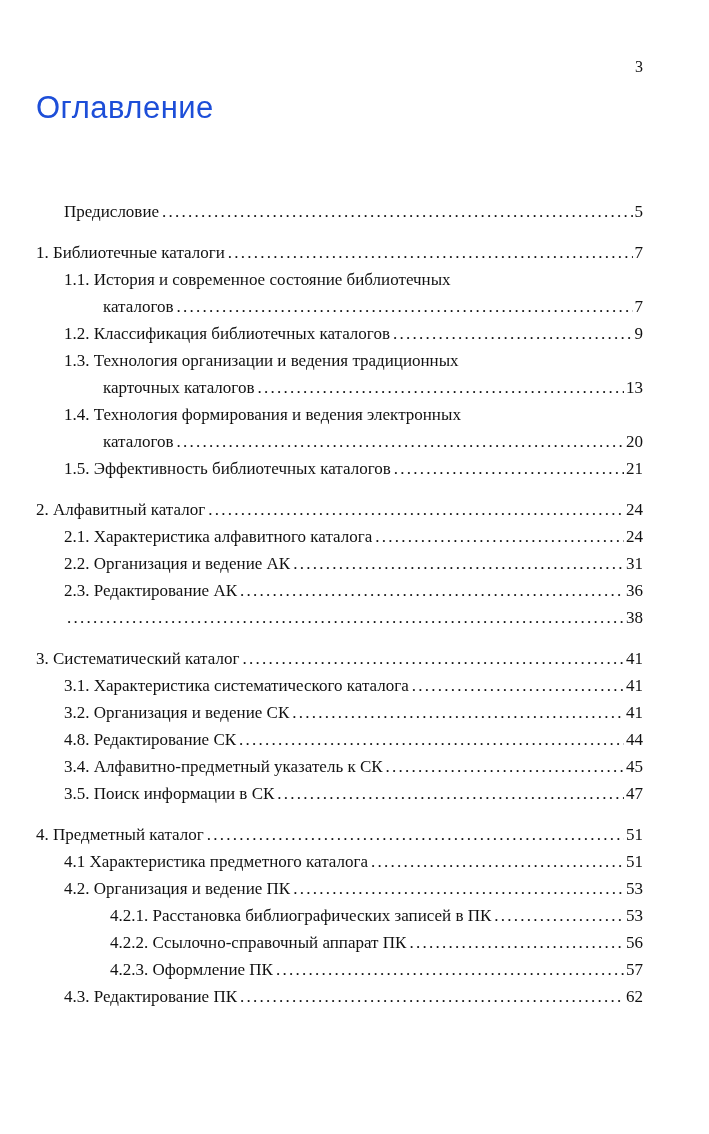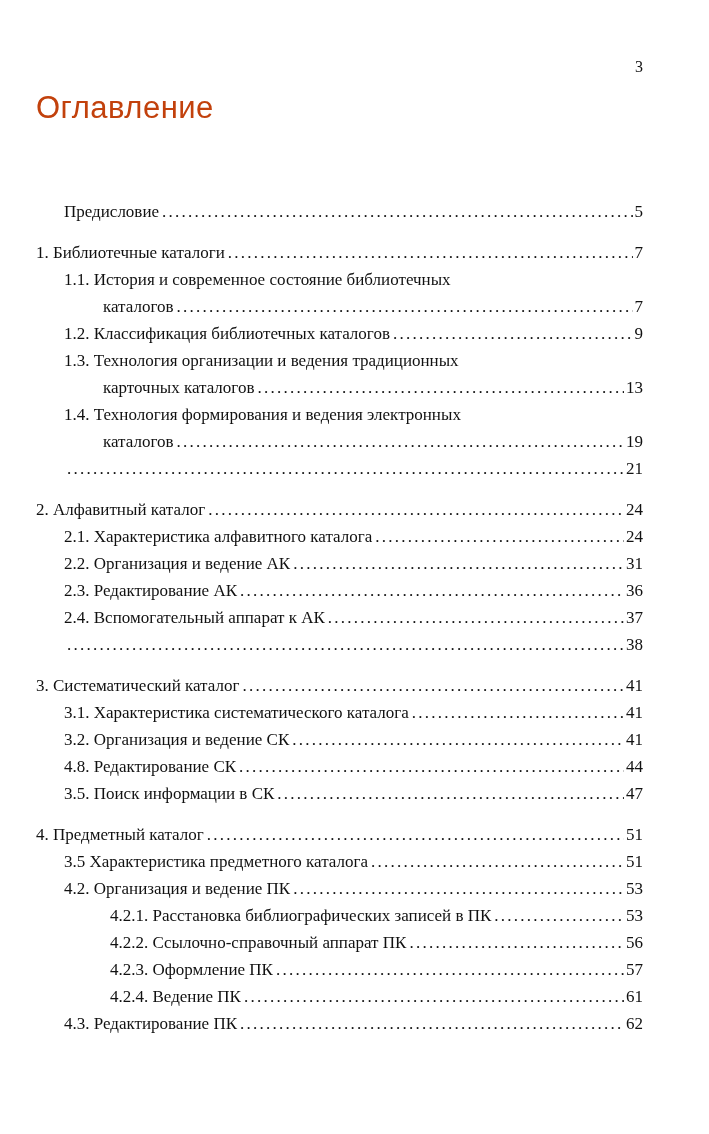--- a/index.html
+++ b/index.html
@@ -25,21 +25,21 @@
     right: 66px;
     font-size: 16px;
     font-family: "Liberation Serif", serif;
   }
   h1.title {
     margin: 32px 0 0 0;
     font-family: "Liberation Sans", sans-serif;
     font-weight: 400;
     font-size: 31px;
     letter-spacing: 0.5px;
-    color: #c2410c;
+    color: #1d4ed8;
   }
   .toc {
     margin-top: 72px;
     font-size: 17px;
     width: 100%;
   }
   .entry { margin: 0; }
   .entry.space { margin-top: 14px; }
   .line {
     display: flex;
@@ -117,25 +117,26 @@
           <span class="pg">13</span>
         </div>
       </div>
       <div class="entry lvl1">
         <div class="line">
           <span class="txt">1.4. Технология формирования и ведения электронных</span>
         </div>
         <div class="line cont">
           <span class="txt">каталогов</span>
           <span class="leader"></span>
-          <span class="pg">19</span>
-        </div>
-      </div>
-      <div class="entry lvl1">
-        <div class="line">
+          <span class="pg">20</span>
+        </div>
+      </div>
+      <div class="entry lvl1">
+        <div class="line">
+          <span class="txt">1.5. Эффективность библиотечных каталогов</span>
           <span class="leader"></span>
           <span class="pg">21</span>
         </div>
       </div>
       <div class="entry lvl0 space">
         <div class="line">
           <span class="txt">2. Алфавитный каталог</span>
           <span class="leader"></span>
           <span class="pg">24</span>
         </div>
@@ -156,27 +157,20 @@
       </div>
       <div class="entry lvl1">
         <div class="line">
           <span class="txt">2.3. Редактирование АК</span>
           <span class="leader"></span>
           <span class="pg">36</span>
         </div>
       </div>
       <div class="entry lvl1">
         <div class="line">
-          <span class="txt">2.4. Вспомогательный аппарат к АК</span>
-          <span class="leader"></span>
-          <span class="pg">37</span>
-        </div>
-      </div>
-      <div class="entry lvl1">
-        <div class="line">
           <span class="leader"></span>
           <span class="pg">38</span>
         </div>
       </div>
       <div class="entry lvl0 space">
         <div class="line">
           <span class="txt">3. Систематический каталог</span>
           <span class="leader"></span>
           <span class="pg">41</span>
         </div>
@@ -197,35 +191,42 @@
       </div>
       <div class="entry lvl1">
         <div class="line">
           <span class="txt">4.8. Редактирование СК</span>
           <span class="leader"></span>
           <span class="pg">44</span>
         </div>
       </div>
       <div class="entry lvl1">
         <div class="line">
+          <span class="txt">3.4. Алфавитно-предметный указатель к СК</span>
+          <span class="leader"></span>
+          <span class="pg">45</span>
+        </div>
+      </div>
+      <div class="entry lvl1">
+        <div class="line">
           <span class="txt">3.5. Поиск информации в СК</span>
           <span class="leader"></span>
           <span class="pg">47</span>
         </div>
       </div>
       <div class="entry lvl0 space">
         <div class="line">
           <span class="txt">4. Предметный каталог</span>
           <span class="leader"></span>
           <span class="pg">51</span>
         </div>
       </div>
       <div class="entry lvl1">
         <div class="line">
-          <span class="txt">3.5 Характеристика предметного каталога</span>
+          <span class="txt">4.1 Характеристика предметного каталога</span>
           <span class="leader"></span>
           <span class="pg">51</span>
         </div>
       </div>
       <div class="entry lvl1">
         <div class="line">
           <span class="txt">4.2. Организация и ведение ПК</span>
           <span class="leader"></span>
           <span class="pg">53</span>
         </div>
@@ -242,27 +243,20 @@
           <span class="txt">4.2.2. Ссылочно-справочный аппарат ПК</span>
           <span class="leader"></span>
           <span class="pg">56</span>
         </div>
       </div>
       <div class="entry lvl2">
         <div class="line">
           <span class="txt">4.2.3. Оформление ПК</span>
           <span class="leader"></span>
           <span class="pg">57</span>
-        </div>
-      </div>
-      <div class="entry lvl2">
-        <div class="line">
-          <span class="txt">4.2.4. Ведение ПК</span>
-          <span class="leader"></span>
-          <span class="pg">61</span>
         </div>
       </div>
       <div class="entry lvl1">
         <div class="line">
           <span class="txt">4.3. Редактирование ПК</span>
           <span class="leader"></span>
           <span class="pg">62</span>
         </div>
       </div>
     </div>

